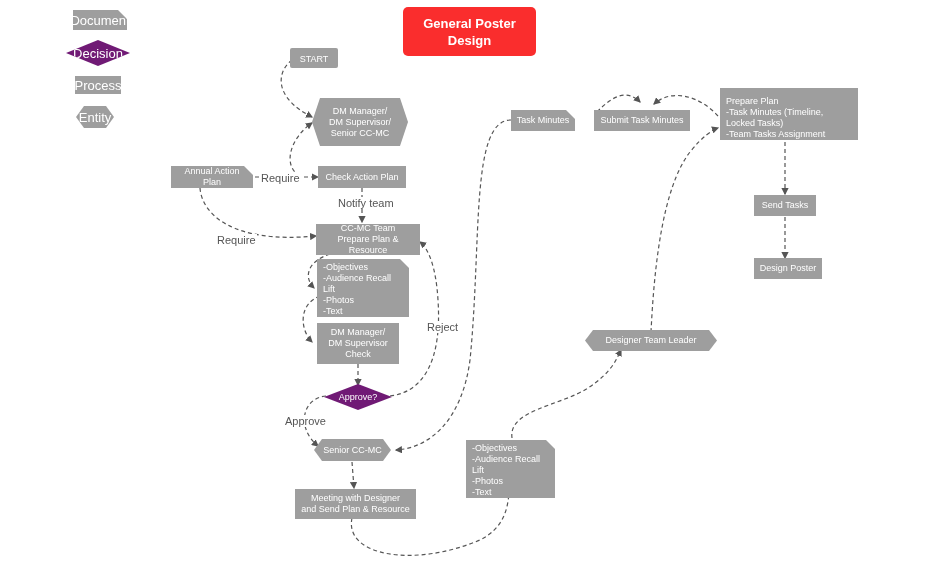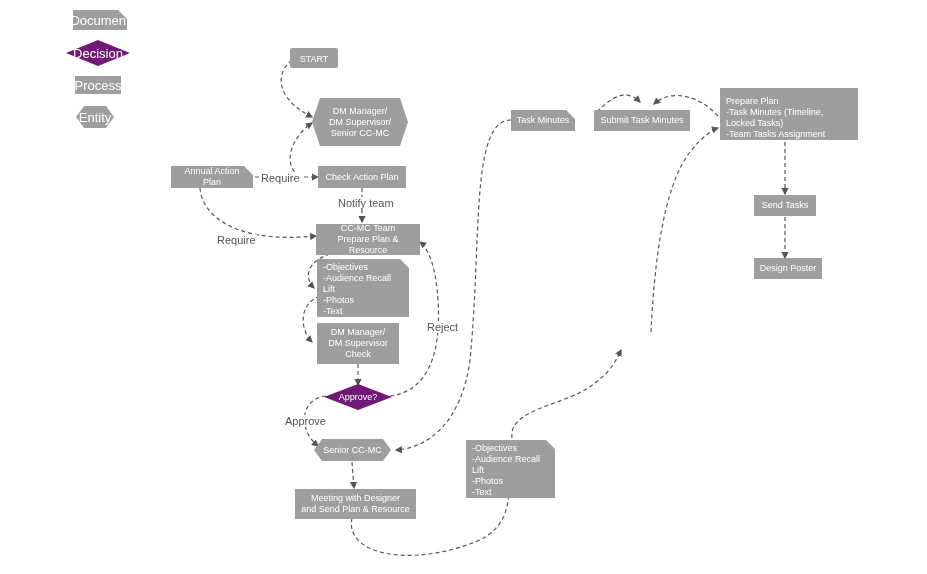--- a/index.html
+++ b/index.html
@@ -138,20 +138,26 @@
   <div class="node shape-decision legend-label" style="left:66px; top:40px; width:64px; height:26px;">
     <span>Decision</span>
   </div>
   <div class="node shape-process legend-label" style="left:75px; top:76px; width:46px; height:18px;">
     <span>Process</span>
   </div>
   <div class="node shape-entity legend-label" style="left:76px; top:106px; width:38px; height:22px;">
     <span>Entity</span>
   </div>
 
+  <div class="title-card" style="left:403px; top:7px; width:133px; height:49px;">
+    <div>
+      <div>General Poster</div>
+      <div>Design</div>
+    </div>
+  </div>
 
   <div class="node shape-start" style="left:290px; top:48px; width:48px; height:20px;">
     <span>START</span>
   </div>
 
   <div class="node shape-entity" style="left:312px; top:98px; width:96px; height:48px; white-space:pre-line;">
     <span>DM Manager/
 DM Supervisor/
 Senior CC-MC</span>
   </div>
@@ -197,20 +203,23 @@
   </div>
 
   <div class="node shape-doc left" style="left:466px; top:440px; width:89px; height:58px; white-space:pre-line;">
     <span>Plan &amp; Resource
 -Objectives
 -Audience Recall Lift
 -Photos
 -Text</span>
   </div>
 
+  <div class="node shape-entity" style="left:585px; top:330px; width:132px; height:21px;">
+    <span>Designer Team Leader</span>
+  </div>
 
   <div class="node shape-doc" style="left:511px; top:110px; width:64px; height:21px;">
     <span>Task Minutes</span>
   </div>
 
   <div class="node shape-process" style="left:594px; top:110px; width:96px; height:21px;">
     <span>Submit Task Minutes</span>
   </div>
 
   <div class="node shape-process left" style="left:720px; top:88px; width:138px; height:52px; white-space:pre-line;">

